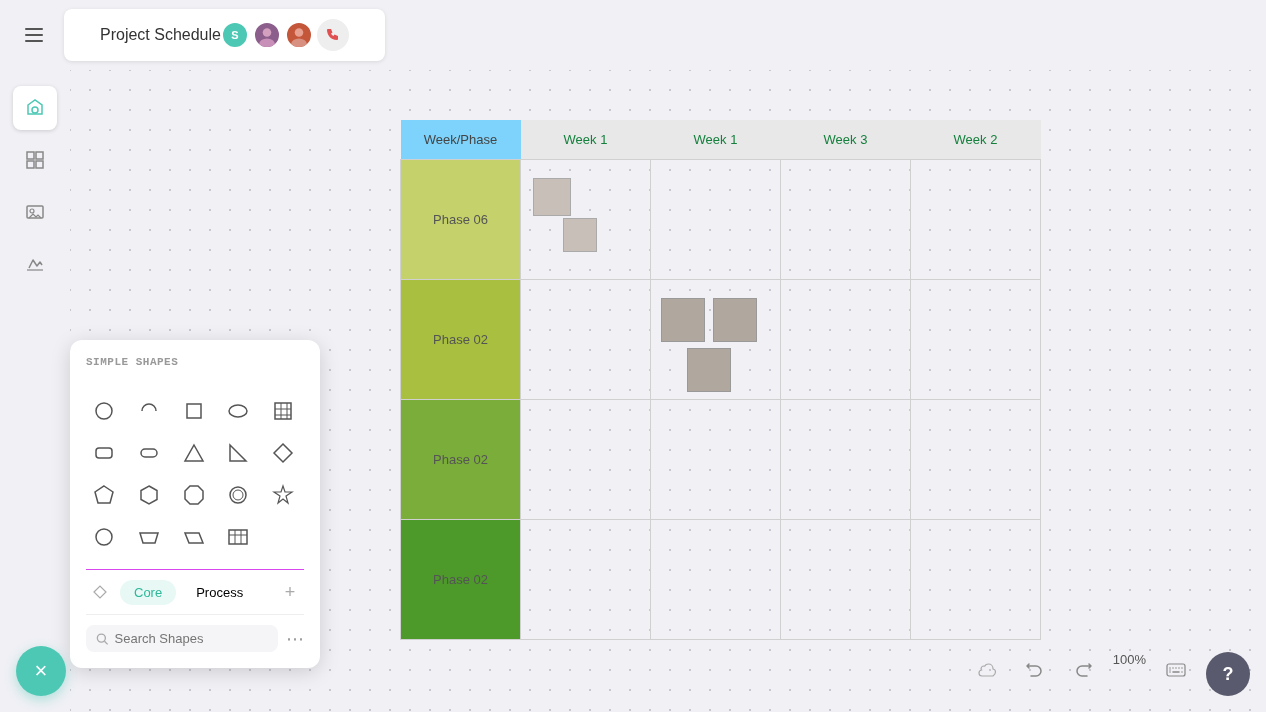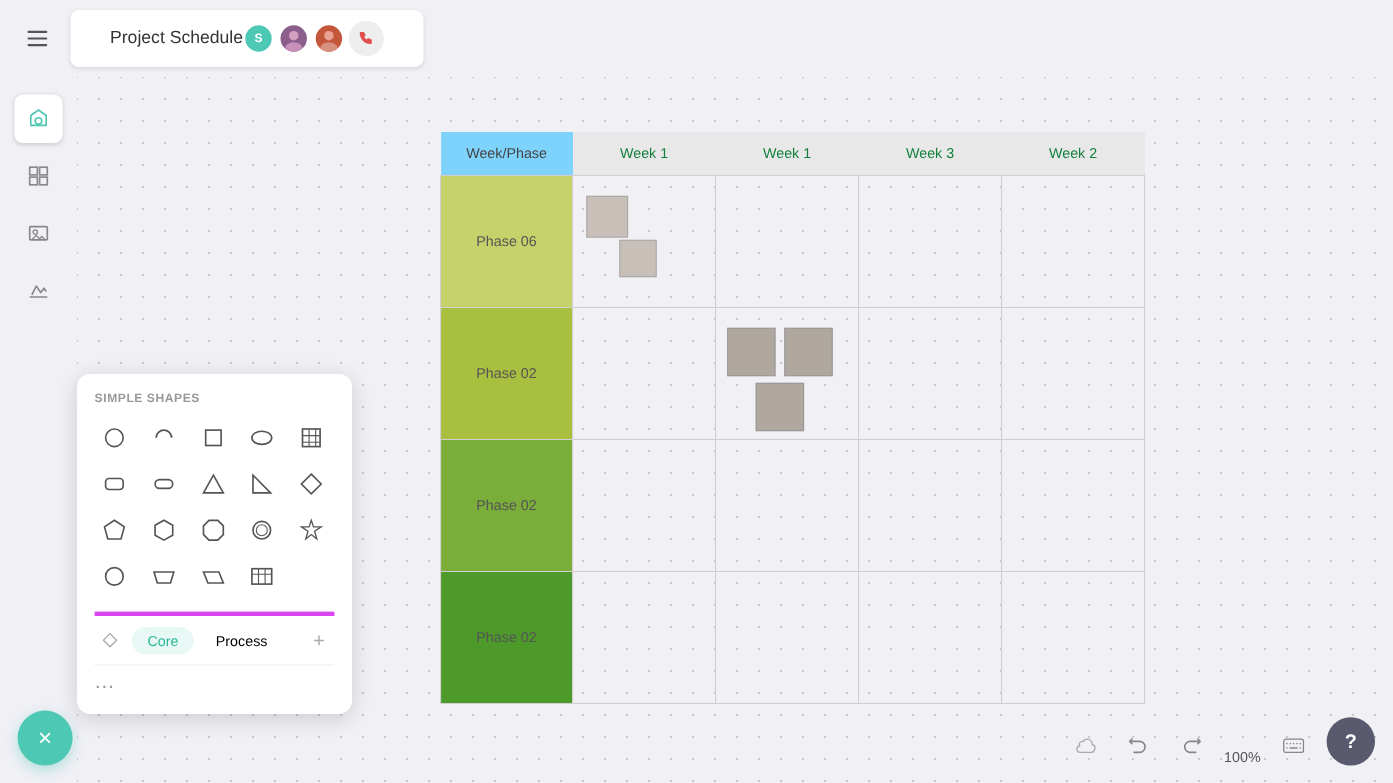--- a/index.html
+++ b/index.html
@@ -125,21 +125,22 @@
       z-index: 20;
       padding: 16px;
     }
 
     .shapes-panel-title {
       font-size: 11px;
       font-weight: 600;
       color: #999;
       letter-spacing: 0.5px;
       text-transform: uppercase;
-      margin-bottom: 12px;
+      margin-bottom: 25px;
+      font-family: Liberation Mono, monospace;
     }
 
     .shapes-grid {
       display: grid;
       grid-template-columns: repeat(5, 1fr);
       gap: 6px;
       margin-bottom: 14px;
     }
 
     .shape-item {
@@ -150,21 +151,21 @@
       font-size: 18px;
       color: #555;
     }
 
     
     .panel-tabs {
       display: flex;
       align-items: center;
       gap: 6px;
       padding: 8px 0;
-      border-top: 4px solid #d946ef;
+      border-top: 1px solid #d946ef;
       border-bottom: 1px solid #eee;
       margin-bottom: 10px;
     }
 
     .panel-tab {
       padding: 5px 14px;
       border-radius: 20px;
       font-size: 13px;
       cursor: pointer;
       color: #000000;
@@ -297,21 +298,21 @@
       background: #b0a8a0;
       border: 1px solid #999;
     }
 
     
     .bottom-bar {
       position: absolute;
       bottom: 16px;
       right: 16px;
       display: flex;
-      align-items: flex-end;
+      align-items: flex-start;
       gap: 12px;
       z-index: 10;
     }
 
     .bottom-icon {
       width: 36px; height: 36px;
       display: flex; align-items: center; justify-content: center;
       cursor: pointer;
       color: #888;
       font-size: 16px;
@@ -599,20 +600,27 @@
       <svg width="16" height="16" viewBox="0 0 16 16">
           <path d="M2 8L8 2L14 8L8 14z" stroke="#aaa" stroke-width="1.2" fill="none"></path>
         </svg>
     </div>
     <div class="panel-tab active">Core</div>
     <div class="panel-tab">Process</div>
     <div class="add-tab">+</div>
   </div>
 
   <div class="search-container">
+    <div class="search-input-wrap">
+      <svg width="14" height="14" viewBox="0 0 14 14">
+        <circle cx="6" cy="6" r="4.5" stroke="#aaa" stroke-width="1.5" fill="none"></circle>
+        <line x1="9.5" y1="9.5" x2="13" y2="13" stroke="#aaa" stroke-width="1.5"></line>
+      </svg>
+      <input class="search-input" type="text" placeholder="Search Shapes" style="">
+    </div>
     <div class="search-more">⋯</div>
   </div>
 </div>
 
 <div class="fab">
   <span>×</span>
 </div>
 
 <div class="bottom-bar">
   <div class="bottom-icon">

